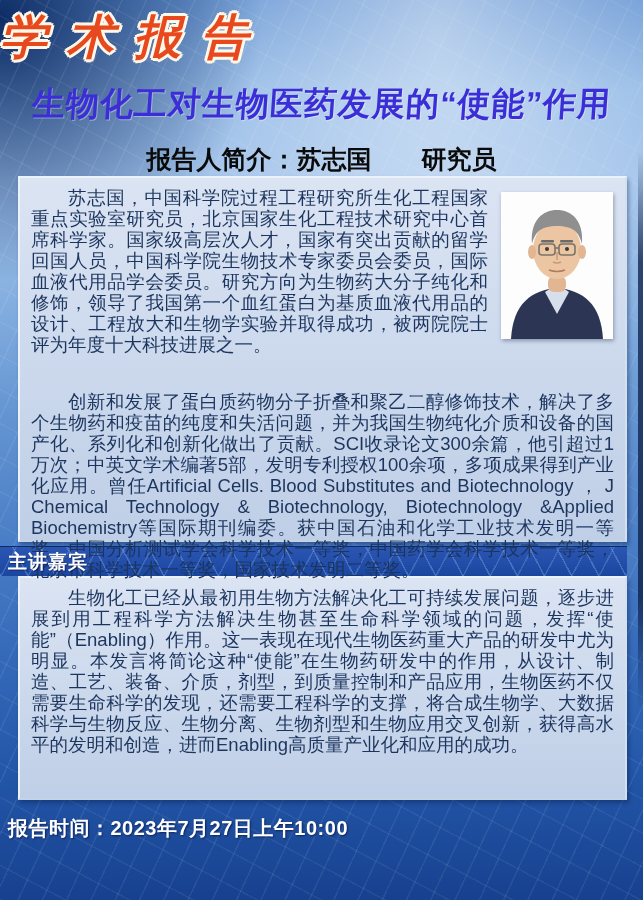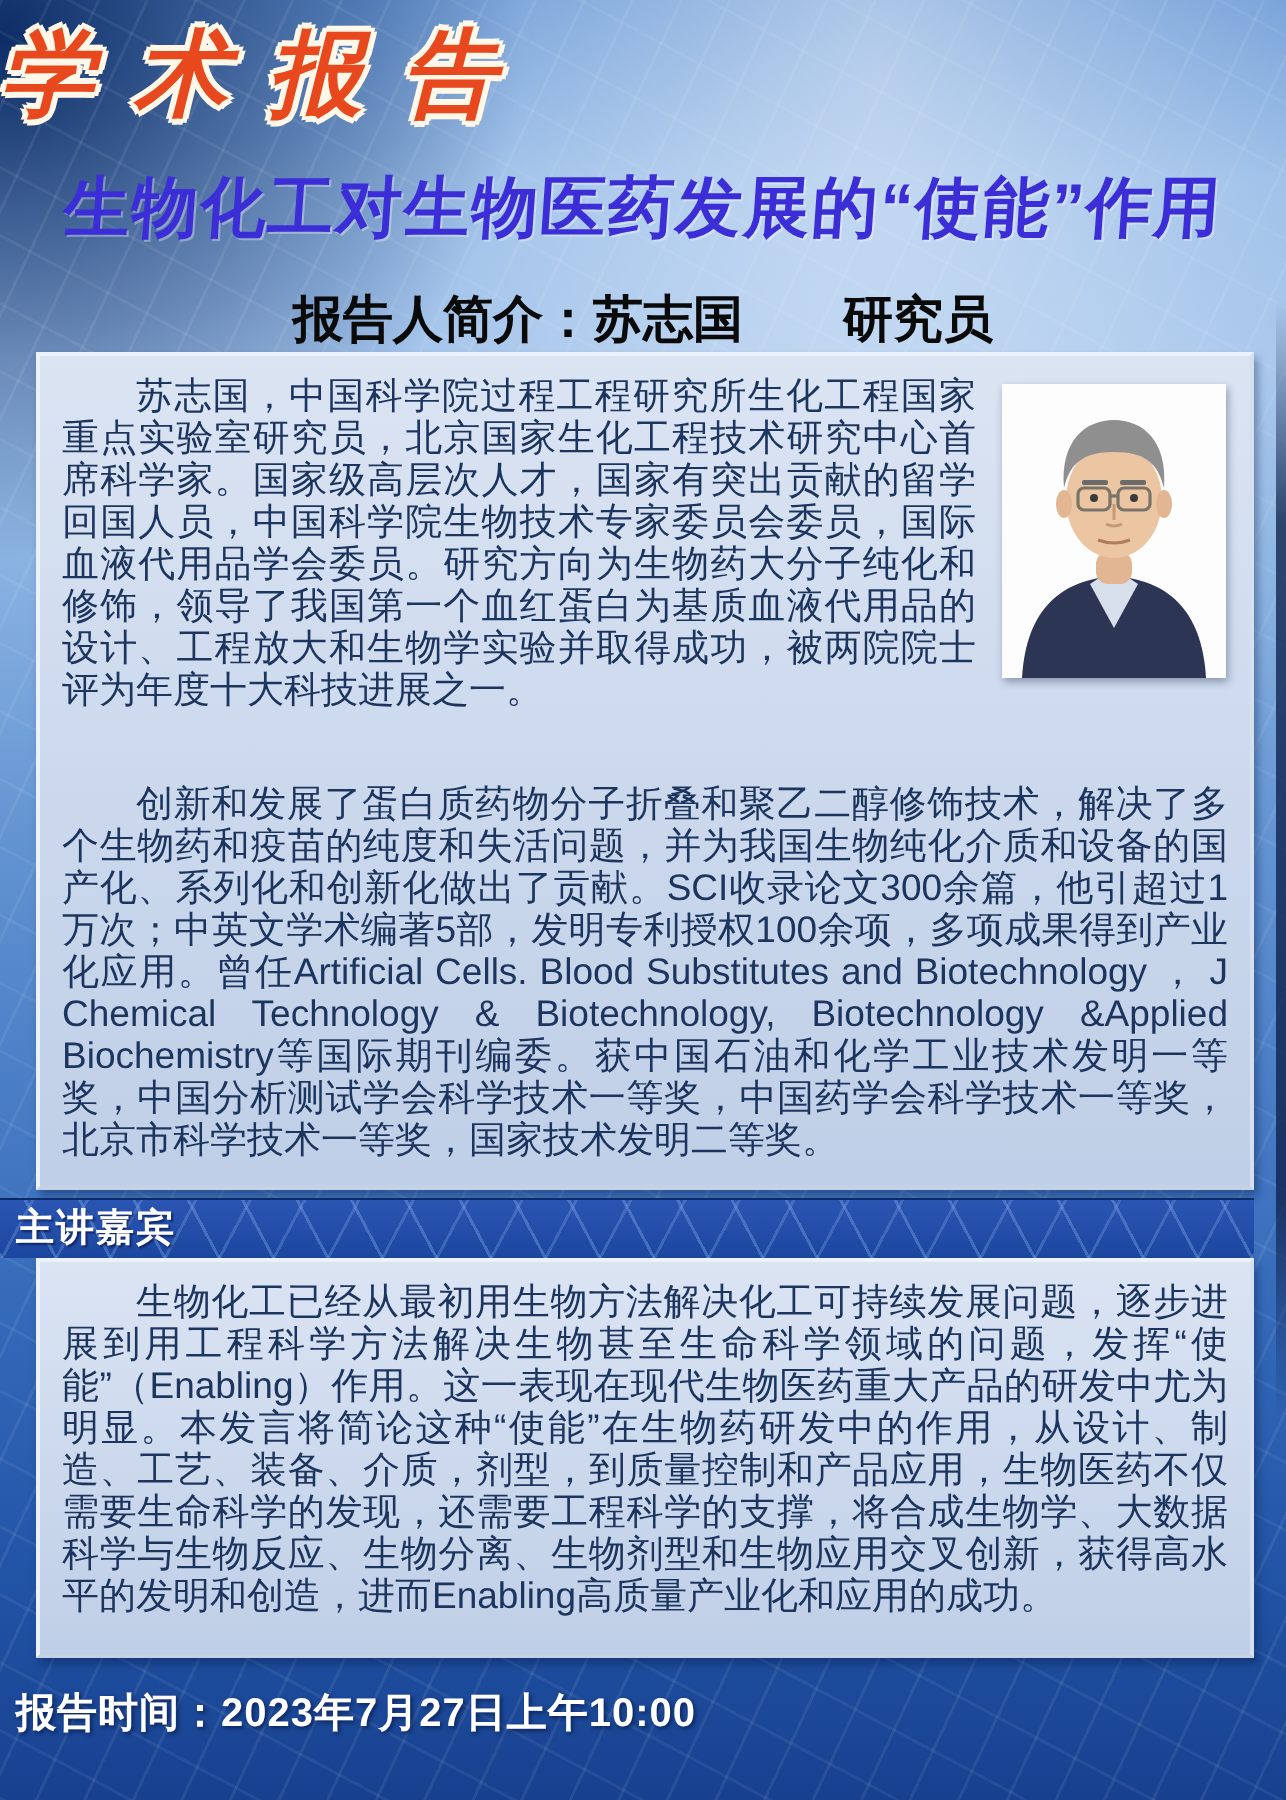--- a/index.html
+++ b/index.html
@@ -82,22 +82,22 @@
     background:linear-gradient(180deg, #dbe4f3 0%, #cfdbee 40%, #bfcfe7 100%);
     box-shadow:2px 3px 4px rgba(5,20,60,0.35);
     padding:9px 11px 8px 11px;
     color:#1c355e;
     font-size:18.5px;
     line-height:21px;
     text-align:justify;
   }
   .panel p { text-indent:2em; }
   .panel p + p { margin-top:36px; }
-  .bio-panel { height:419px; }
-  .abstract-panel { height:200px; }
+  .bio-panel { height:366px; }
+  .abstract-panel { height:224px; }
 
   .photo-frame {
     float:right;
     width:112px; height:147px;
     margin:5px 1px 6px 13px;
     background:#fdfdfd;
     box-shadow:1px 2px 4px rgba(10,25,60,0.35);
   }
   .photo-frame svg { display:block; width:112px; height:147px; }
 

